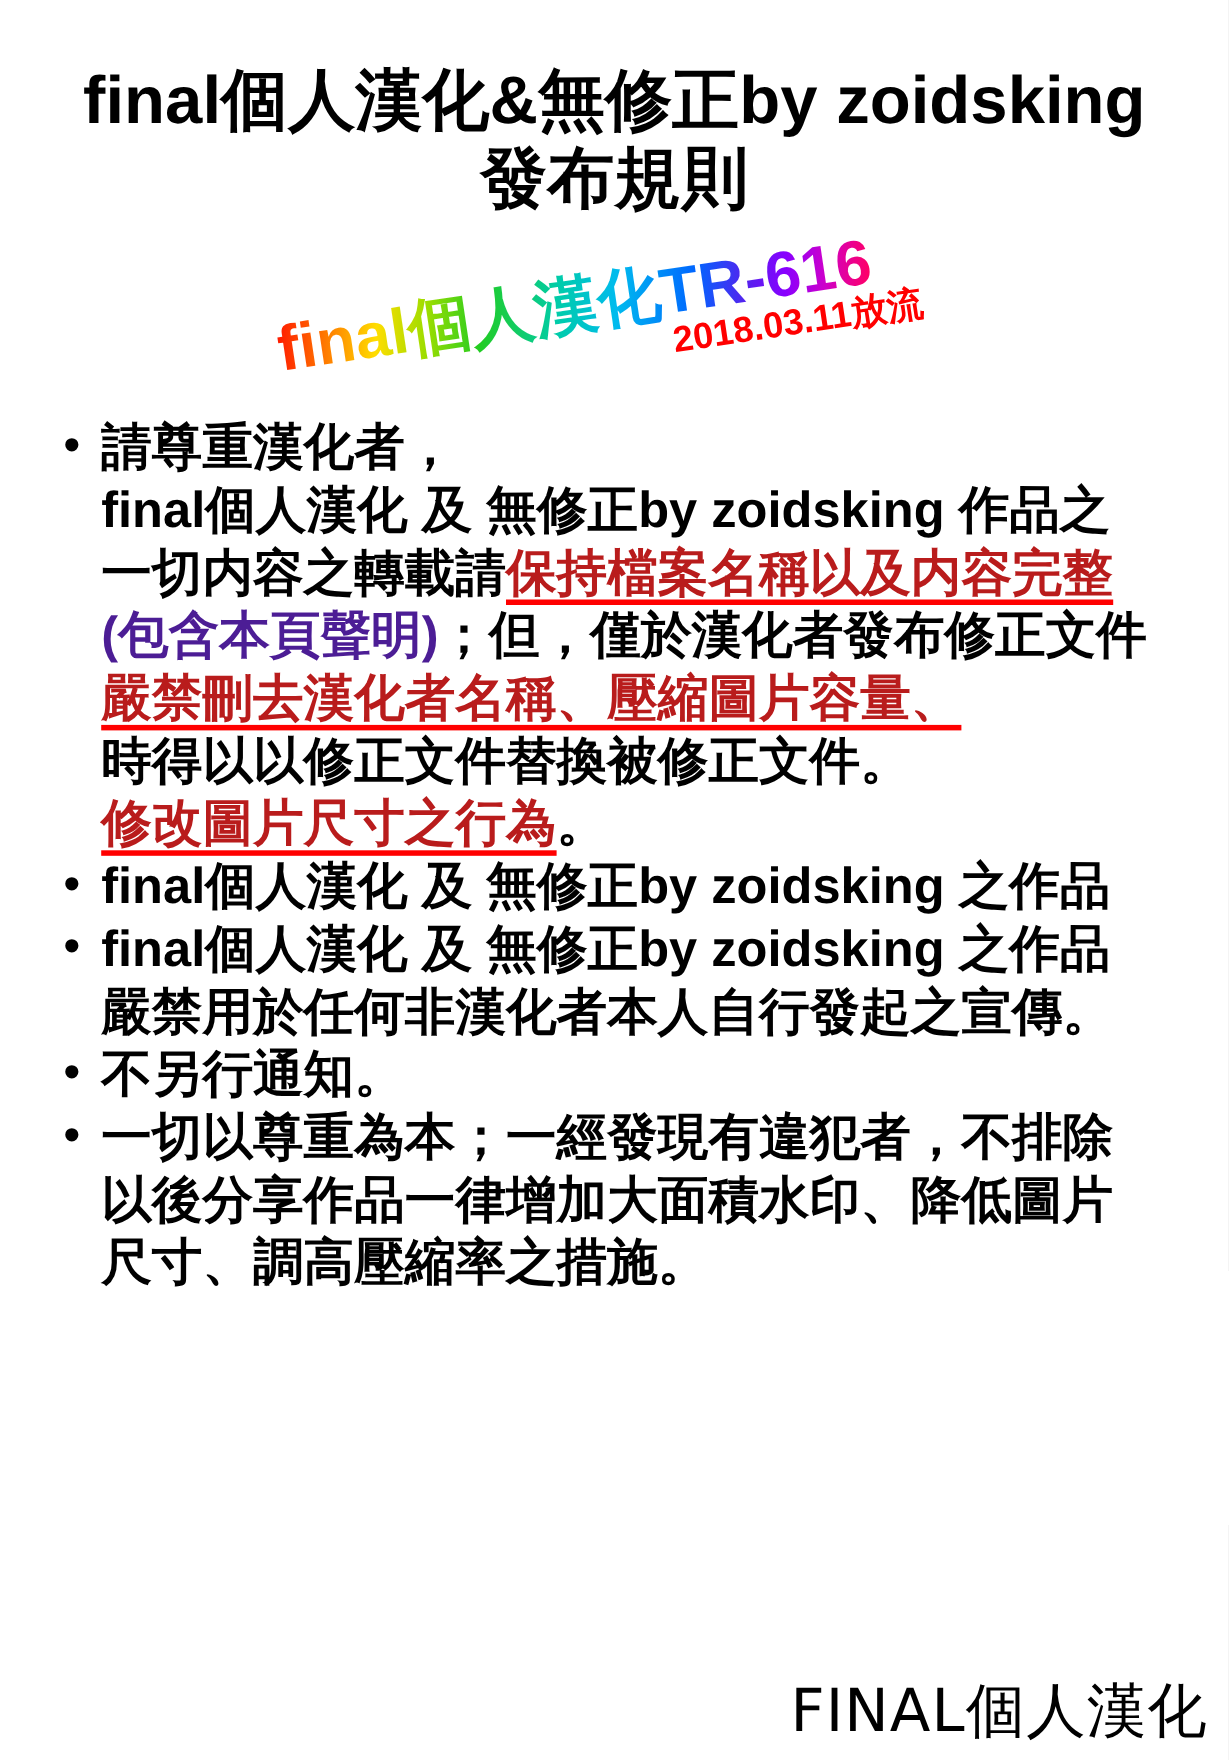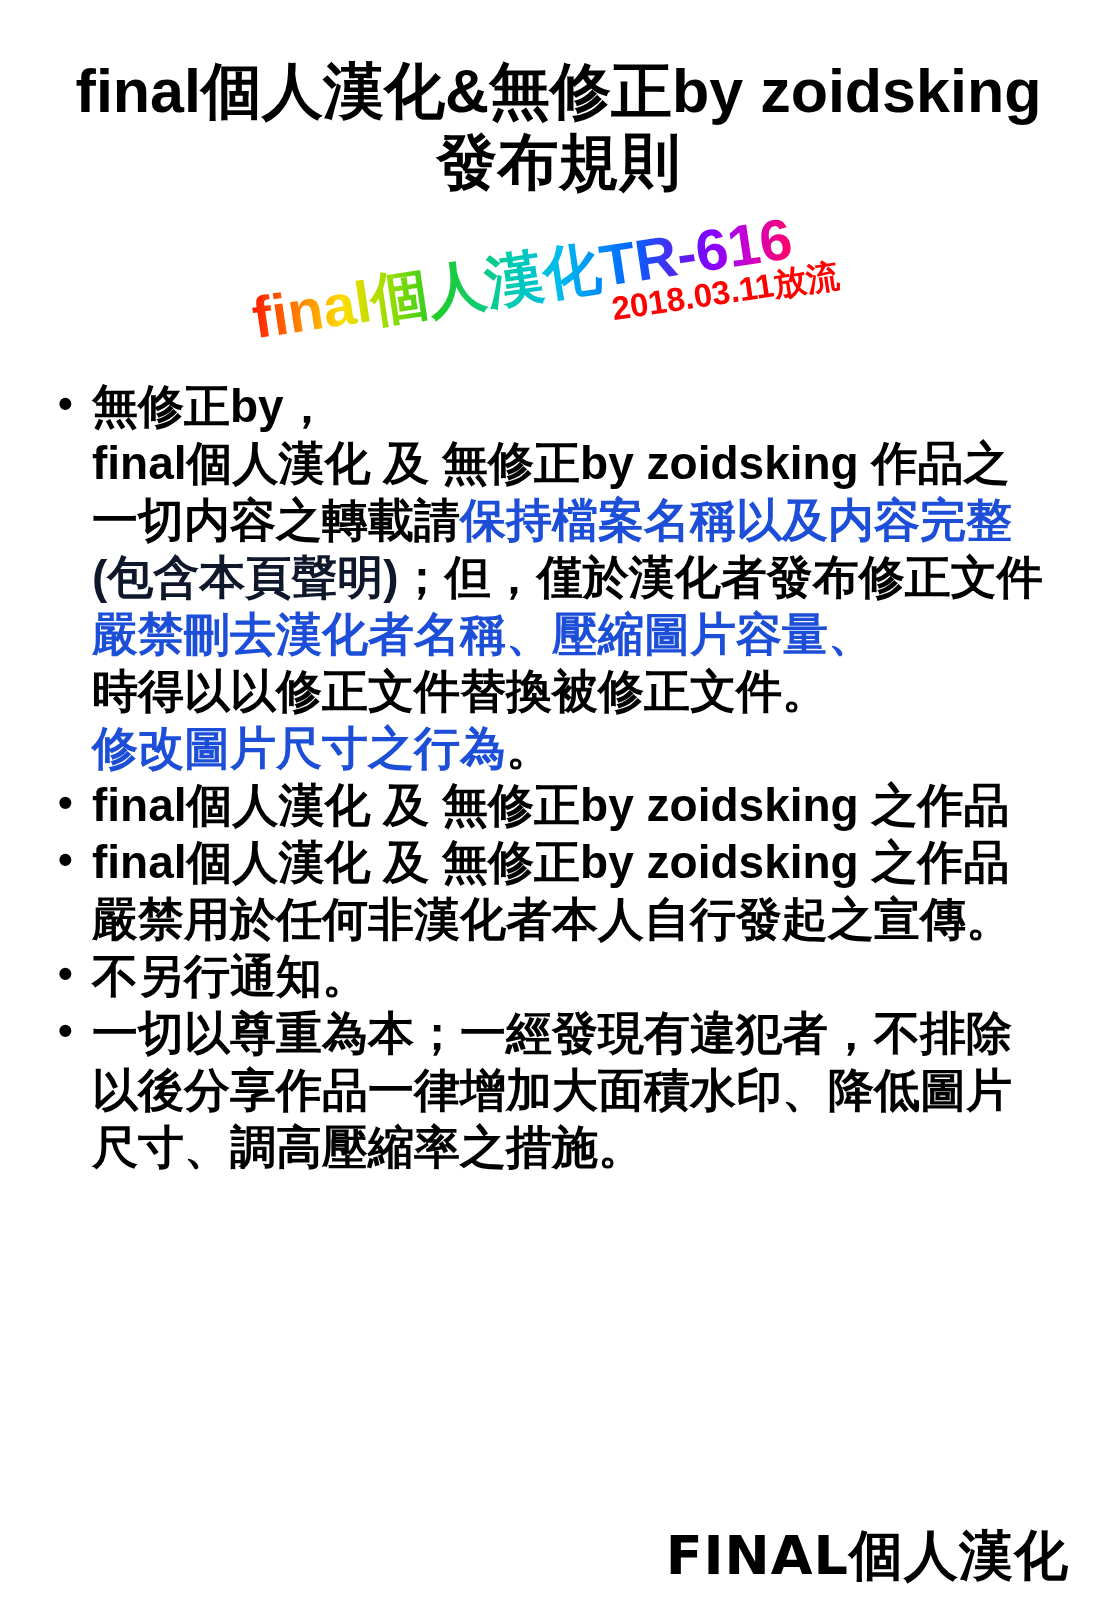--- a/index.html
+++ b/index.html
@@ -39,31 +39,32 @@
     margin:0;padding:0;list-style:none;
     font-size:46px;line-height:57px;font-weight:600;
   }
   .rules li{position:relative;padding-left:34px;}
   .rules li::before{
     content:"\2022";position:absolute;left:0;top:-3px;
     font-size:42px;color:#000;font-weight:700;
   }
   .line{white-space:nowrap;}
   .seg{white-space:pre-wrap;}
-  .seg.red{color:#0f172a;}
+  .seg.red{color:#4c1d95;}
   .seg.u{
-    color:#1d4ed8;
+    color:#b91c1c;
+    text-decoration:underline;
     text-decoration-color:#ff0000;
     text-decoration-thickness:5px;
     text-underline-offset:9px;
   }
   
   .logo{
-    position:absolute;right:48px;top:1527px;
-    font-size:54px;line-height:58px;font-weight:700;letter-spacing:1px;
+    position:absolute;right:19px;top:1527px;
+    font-size:54px;line-height:58px;font-weight:400;letter-spacing:1px;
     font-family:"DejaVu Sans","Liberation Sans",sans-serif;
   }
 </style>
 </head>
 <body>
 
 <div class="page">
 
   <h1 class="title">
     <span>final個人漢化&amp;無修正by zoidsking</span>
@@ -72,21 +73,21 @@
 
   <div class="watermark">
     <div class="rainbow">final個人漢化TR-616</div>
     <div class="wm-date">2018.03.11放流</div>
   </div>
 
   <ul class="rules">
 
     <li>
       <div class="line">
-        <span class="seg">無修正by，</span>
+        <span class="seg">請尊重漢化者，</span>
       </div>
       <div class="line">
         <span class="seg">final個人漢化 及 無修正by zoidsking 作品之</span>
       </div>
       <div class="line">
         <span class="seg">一切内容之轉載請</span><span class="seg u">保持檔案名稱以及内容完整</span>
       </div>
       <div class="line">
         <span class="seg red">(包含本頁聲明)</span><span class="seg">；但，僅於漢化者發布修正文件</span>
       </div>

